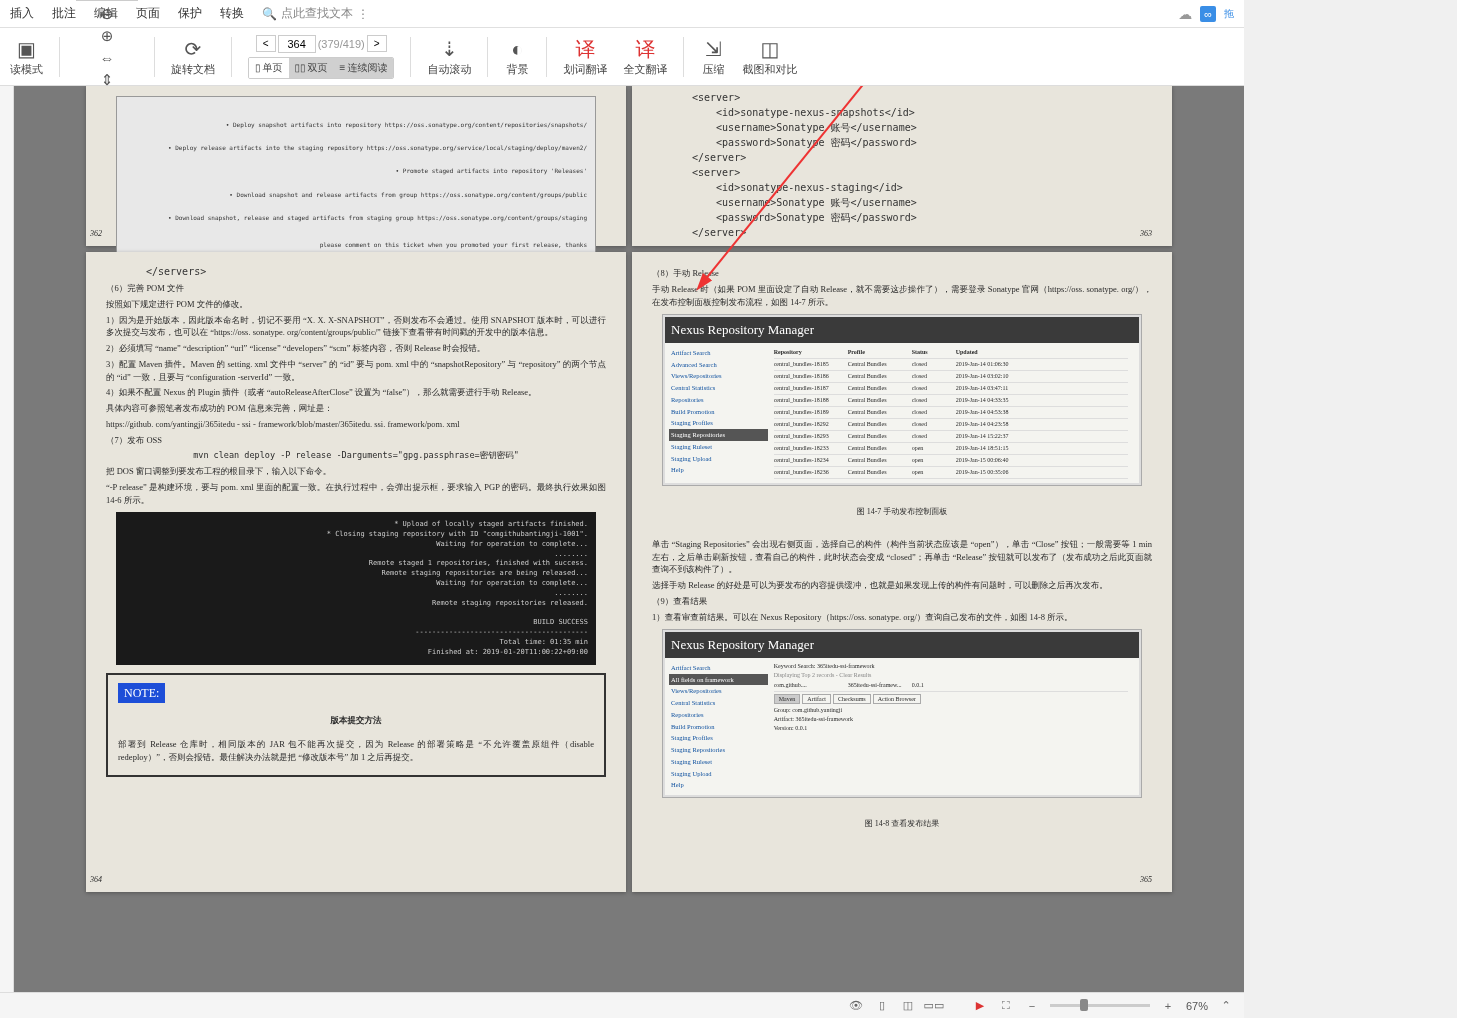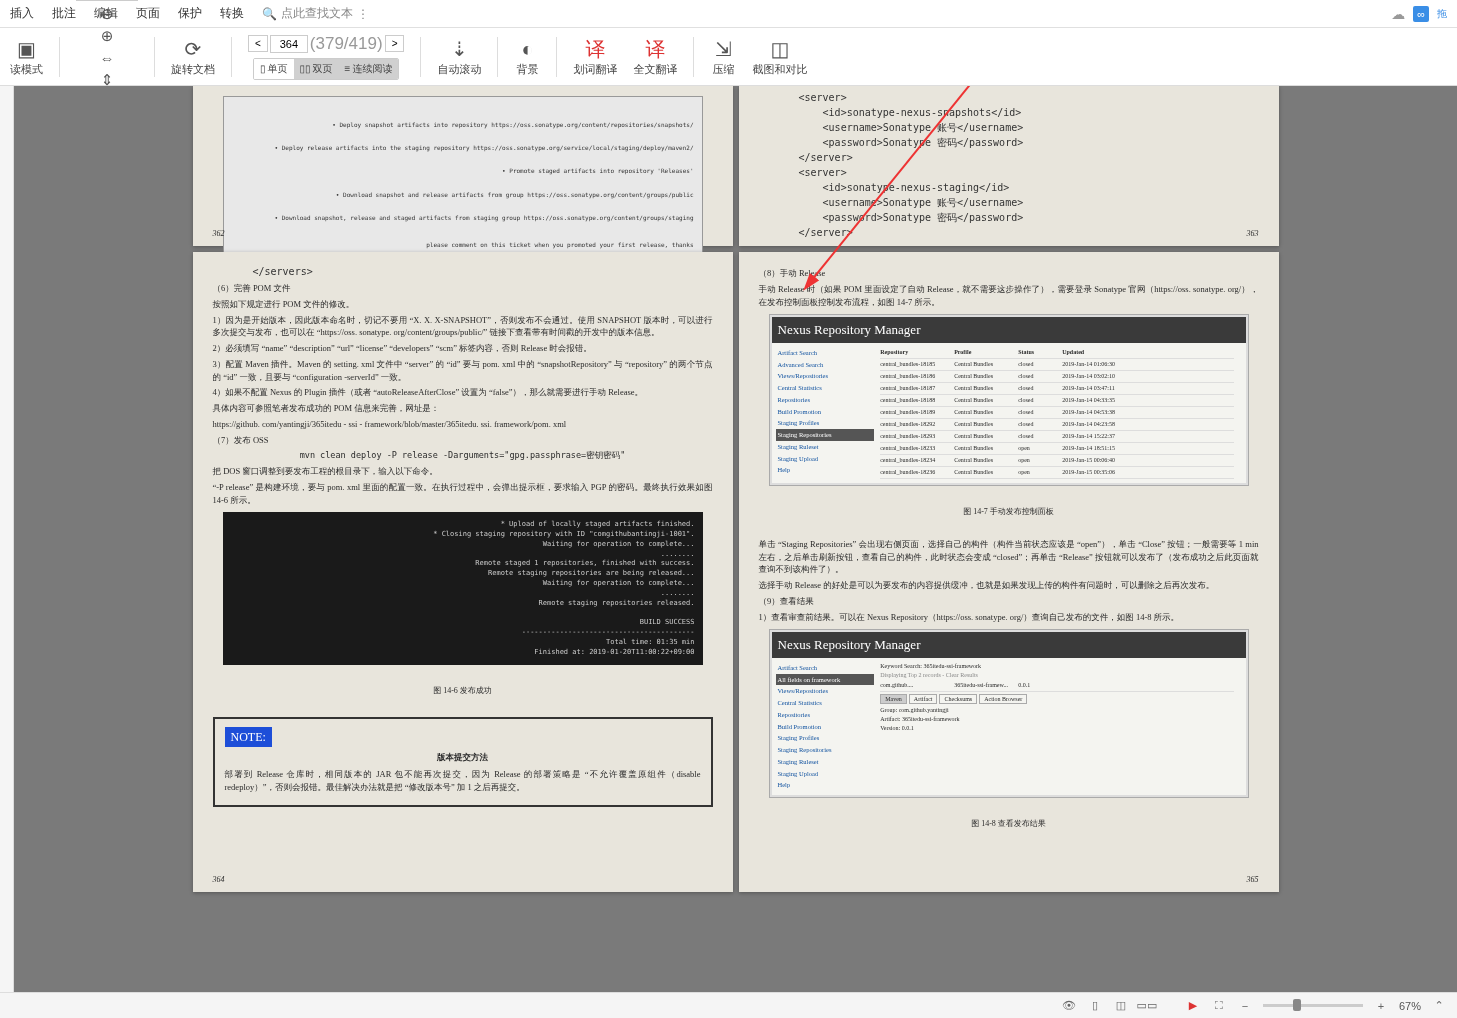--- a/index.html
+++ b/index.html
@@ -1,55 +1,55 @@
 <!DOCTYPE html>
 <html><head>
 <meta charset="utf-8">
 <style>
 * { box-sizing: border-box; margin: 0; padding: 0; }
 body { font-family: "Microsoft YaHei", Arial, sans-serif; background: #f0f0f0; overflow: hidden; }
-.app { width: 1457px; height: 1018px; display: flex; flex-direction: column; background: #fff; }
+.app { width: 1244px; height: 1018px; display: flex; flex-direction: column; background: #fff; }
 
 .menubar { height: 28px; display: flex; align-items: center; padding: 0 10px; gap: 18px; font-size: 12px; color: #333; border-bottom: 1px solid #e0e0e0; }
 .menubar-item { cursor: pointer; }
 .menubar-search { display: flex; align-items: center; gap: 4px; color: #888; }
 .menubar-right { margin-left: auto; display: flex; gap: 8px; align-items: center; }
 .cloud-icon { color: #999; font-size: 14px; }
 .blue-badge { background: #3a8ee6; color: #fff; padding: 2px 4px; border-radius: 2px; font-size: 11px; }
 
 .toolbar { height: 58px; display: flex; align-items: center; padding: 0 6px; gap: 8px; border-bottom: 1px solid #ddd; font-size: 11px; color: #444; }
 .tool-group { display: flex; flex-direction: column; align-items: center; justify-content: center; height: 100%; padding: 0 4px; }
 .tool-group-row { display: flex; gap: 4px; align-items: center; flex-direction: column; }
 .tool-icon { width: 18px; height: 18px; display: flex; align-items: center; justify-content: center; font-size: 15px; color: #555; }
 .tool-icon.lg { width: 26px; height: 26px; font-size: 20px; }
 .sep { width: 1px; height: 40px; background: #ddd; margin: 0 4px; }
 .zoom-select { font-size: 11px; padding: 2px 4px; border: 1px solid #ccc; width: 62px; }
 .page-nav { display: flex; align-items: center; gap: 2px; }
 .page-input { width: 38px; text-align: center; border: 1px solid #ccc; font-size: 11px; padding: 2px; }
-.page-total { color: #999; font-size: 17px; }
+.page-total { color: #999; font-size: 11px; }
 .nav-btn { padding: 2px 6px; border: 1px solid #ccc; background: #fff; cursor: pointer; font-size: 10px; }
 .view-toggle { display: flex; border: 1px solid #ccc; border-radius: 2px; overflow: hidden; }
 .view-toggle-btn { padding: 3px 6px; font-size: 10px; background: #fff; cursor: pointer; display:flex; align-items:center; gap:2px; }
 .view-toggle-btn.active { background: #d0d0d0; }
 
 .content-area { flex: 1; display: flex; overflow: hidden; background: #888; position: relative; }
 .left-strip { width: 14px; background: #f5f5f5; border-right: 1px solid #ddd; }
 .page-viewport { flex: 1; overflow: auto; display: flex; justify-content: center; padding: 0; background: #7a7a7a; }
 .page-spread { display: grid; grid-template-columns: 1fr 1fr; gap: 6px; padding: 0 6px 10px 6px; }
 .page { background: #e8e5dc; width: 540px; box-shadow: 0 1px 4px rgba(0,0,0,.3); font-size: 8.5px; line-height: 1.5; color: #2a2a2a; padding: 12px 20px 18px 20px; position: relative; font-family: "SimSun", serif; }
 .page.cut-top { padding-top: 4px; }
 .page p { margin: 3px 0; text-align: justify; }
 .page .caption { text-align: center; font-size: 8px; margin: 20px 0; }
-.page .page-num-left { position: absolute; bottom: 6px; left: 20px; font-size: 8px; font-style: italic; }
+.page .page-num-left { position: absolute; bottom: 6px; left: 4px; font-size: 8px; font-style: italic; }
 .page .page-num-right { position: absolute; bottom: 6px; right: 20px; font-size: 8px; font-style: italic; }
 .codebox { background: #1a1a1a; color: #ccc; font-family: Consolas, monospace; font-size: 7px; padding: 8px; margin: 6px 10px; line-height: 1.4; white-space: pre-wrap; text-align: right; }
 .codebox.light { background: #e8e8e8; color: #333; border: 1px solid #999; }
 .note-box { border: 2px solid #333; padding: 8px 10px; margin: 8px 0; }
 .note-label { background: #1d4ed8; color: #fff; padding: 1px 6px; font-size: 12px; display: inline-block; }
-.note-title { text-align: center; font-weight: bold; margin: 4px 0; }
+.note-title { text-align: center; font-weight: bold; margin: 11px 0; }
 .screenshot-box { background: #ddd; border: 1px solid #aaa; margin: 6px 10px; padding: 2px; }
 .ss-header { background: #3a3a3a; color: #fff; font-size: 13px; padding: 3px 6px; }
 .ss-body { background: #f4f4f0; padding: 4px; }
 .ss-sidebar { font-size: 6.5px; display: inline-block; vertical-align: top; width: 22%; padding-right: 4px; }
 .ss-main { display: inline-block; vertical-align: top; width: 76%; }
 .ss-side-item { padding: 1px 2px; color: #1253a0; }
 .ss-side-item.hl { background: #555; color: #fff; }
 .xml-block { font-family: Consolas, monospace; font-size: 10px; line-height: 1.5; padding-left: 40px; color: #333; }
 .red-arrow { position: absolute; pointer-events: none; }
 .red-arrow svg { overflow: visible; }
@@ -223,21 +223,20 @@
 Remote staged 1 repositories, finished with success.
 Remote staging repositories are being released...
 Waiting for operation to complete...
 ........
 Remote staging repositories released.
 
 BUILD SUCCESS
 -----------------------------------------
 Total time: 01:35 min
 Finished at: 2019-01-20T11:00:22+09:00</pre>
-          <p class="caption">图 14-6  发布成功</p>
           <div class="note-box">
             <span class="note-label">NOTE:</span>
             <div class="note-title">版本提交方法</div>
             <p>部署到 Release 仓库时，相同版本的 JAR 包不能再次提交，因为 Release 的部署策略是 “不允许覆盖原组件（disable redeploy）”，否则会报错。最佳解决办法就是把 “修改版本号” 加 1 之后再提交。</p>
           </div>
           <div class="page-num-left">364</div>
         </div>
 
         <div class="page" style="min-height:640px;">
           <p>（8）手动 Release</p>

